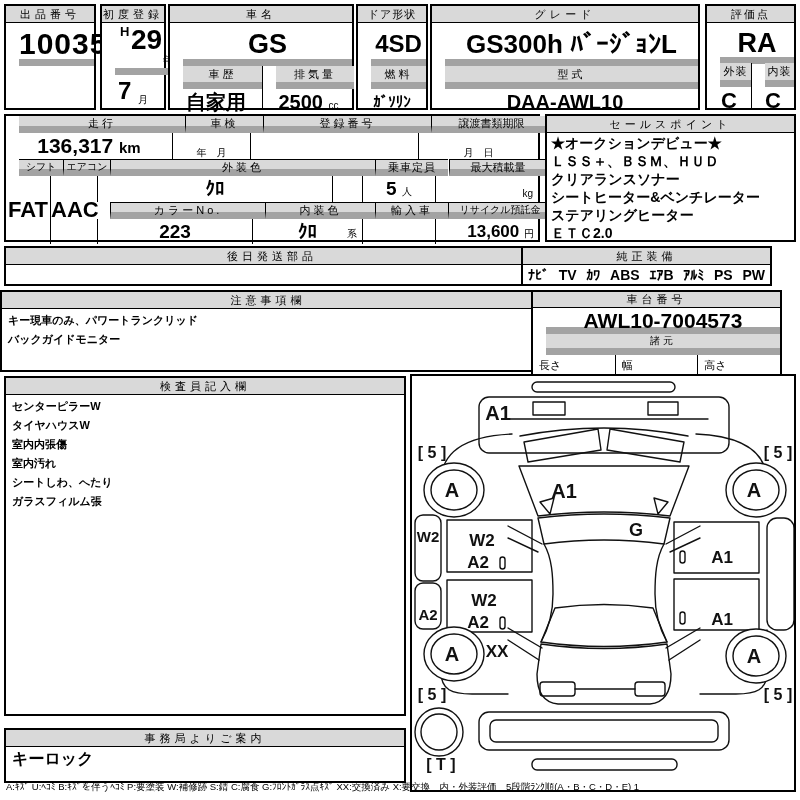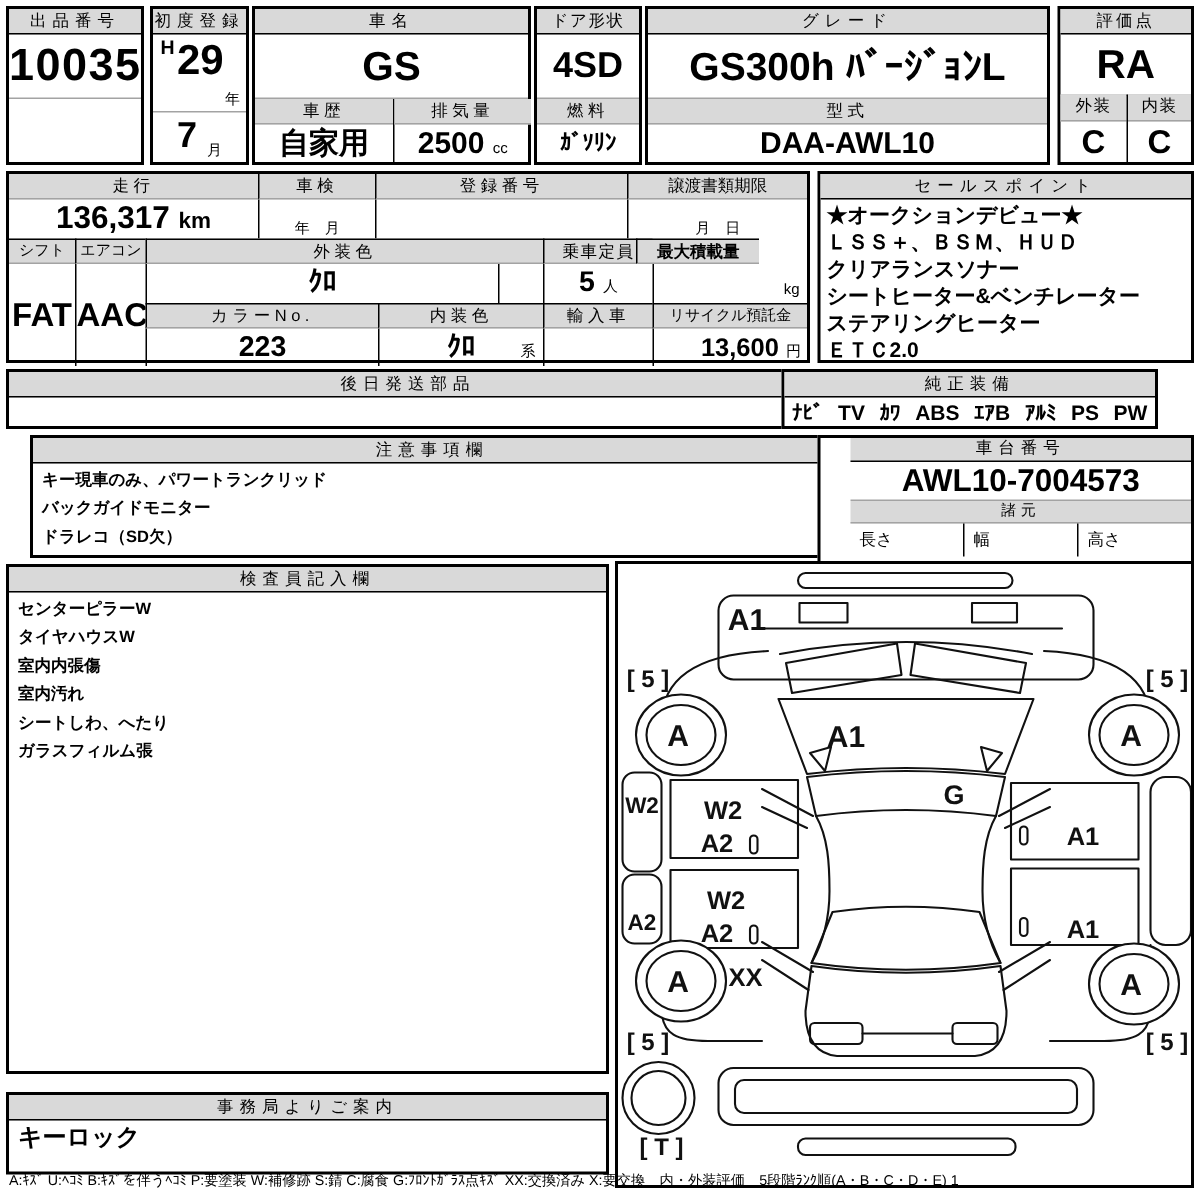--- a/index.html
+++ b/index.html
@@ -5,21 +5,21 @@
   html,body{margin:0;padding:0;background:#fff;}
   #sheet{position:relative;width:800px;height:800px;background:#fff;
          font-family:"Liberation Sans",sans-serif;color:#000;overflow:hidden;}
   .abs{position:absolute;}
   .box{position:absolute;border:2px solid #000;background:#fff;box-sizing:border-box;}
   .hdr{background:#d9d9d9;border-bottom:1px solid #000;text-align:center;
        font-size:11px;letter-spacing:4px;line-height:16px;white-space:nowrap;overflow:hidden;box-sizing:border-box;}
   .hdr2{background:#d9d9d9;text-align:center;font-size:11px;letter-spacing:3px;box-sizing:border-box;}
   .val{text-align:center;font-weight:bold;box-sizing:border-box;}
   .cell{position:absolute;box-sizing:border-box;}
-  .bl{border-left:1px solid #000;} .bt{border-top:1px solid #000;} .bb{border-bottom:1px solid #a3a3a3;}
+  .bl{border-left:1px solid #000;} .bt{border-top:1px solid #000;} .bb{border-bottom:7px solid #a3a3a3;margin-left:13px;}
   .small{font-size:10px;font-weight:normal;}
   .lines{font-weight:bold;font-size:11px;line-height:19px;padding:2px 6px;white-space:nowrap;}
   svg text{font-family:"Liberation Sans",sans-serif;font-weight:bold;fill:#111;}
   .legend{font-size:9.5px;white-space:nowrap;letter-spacing:0px;}
 </style>
 </head>
 <body>
 
 <div id="sheet">
 
@@ -97,21 +97,21 @@
       <span style="font-size:15px;">km</span>
     </div>
     <div class="cell bl small" style="left:166px;top:17px;width:78px;height:26px;text-align:center;line-height:40px;">年　月</div>
     <div class="cell bl" style="left:244px;top:17px;width:168px;height:26px;"></div>
     <div class="cell bl small" style="left:412px;top:17px;width:120px;height:26px;text-align:center;line-height:40px;">月　日</div>
 
     <div class="cell hdr2 bb bt" style="left:0;top:43px;width:44px;height:17px;letter-spacing:0;font-size:10px;">シフト</div>
     <div class="cell hdr2 bb bt bl" style="left:44px;top:43px;width:47px;height:17px;letter-spacing:0;font-size:10px;">エアコン</div>
     <div class="cell hdr2 bb bt bl" style="left:91px;top:43px;width:265px;height:17px;">外装色</div>
     <div class="cell hdr2 bb bt bl" style="left:356px;top:43px;width:73px;height:17px;letter-spacing:1px;">乗車定員</div>
-    <div class="cell hdr2 bb bt bl" style="left:418px;top:43px;width:82px;height:17px;letter-spacing:0;font-weight:bold;">最大積載量</div>
+    <div class="cell hdr2 bb bt bl" style="left:430px;top:43px;width:97px;height:17px;letter-spacing:0;">最大積載量</div>
 
     <div class="cell val" style="left:0;top:60px;width:44px;height:68px;font-size:22px;line-height:68px;">FAT</div>
     <div class="cell val bl" style="left:44px;top:60px;width:47px;height:68px;font-size:22px;line-height:68px;">AAC</div>
 
     <div class="cell val bl" style="left:91px;top:60px;width:235px;height:26px;font-size:19px;line-height:26px;">ｸﾛ</div>
     <div class="cell bl" style="left:326px;top:60px;width:30px;height:26px;"></div>
     <div class="cell val bl" style="left:356px;top:60px;width:73px;height:26px;font-size:19px;line-height:26px;">
       <span>5</span>
       <span class="small">人</span>
     </div>
@@ -158,30 +158,29 @@
       <span>TV</span>
       <span>ｶﾜ</span>
       <span>ABS</span>
       <span>ｴｱB</span>
       <span>ｱﾙﾐ</span>
       <span>PS</span>
       <span>PW</span>
     </div>
   </div>
 
-  <div class="box" style="left:20px;top:290px;width:536px;height:82px;">
+  <div class="box" style="left:0;top:290px;width:536px;height:82px;">
     <div class="hdr">注意事項欄</div>
     <div class="lines">
       <div>キー現車のみ、パワートランクリッド</div>
       <div>バックガイドモニター</div>
-      <div>ドラレコ（SD欠）</div>
-    </div>
-  </div>
-
-  <div class="box" style="left:545px;top:290px;width:251px;height:86px;padding-left:20px;">
+    </div>
+  </div>
+
+  <div class="box" style="left:531px;top:290px;width:251px;height:86px;">
     <div class="hdr" style="line-height:15px;">車台番号</div>
     <div class="val bb" style="font-size:21px;line-height:25px;height:26px;">AWL10-7004573</div>
     <div class="hdr2 bb" style="line-height:14px;font-size:10px;">諸元</div>
     <div style="display:flex;height:22px;font-size:11px;">
       <div style="flex:1;padding:3px 0 0 6px;box-sizing:border-box;">長さ</div>
       <div class="bl" style="flex:1;padding:3px 0 0 6px;box-sizing:border-box;">幅</div>
       <div class="bl" style="flex:1;padding:3px 0 0 6px;box-sizing:border-box;">高さ</div>
     </div>
   </div>
 

